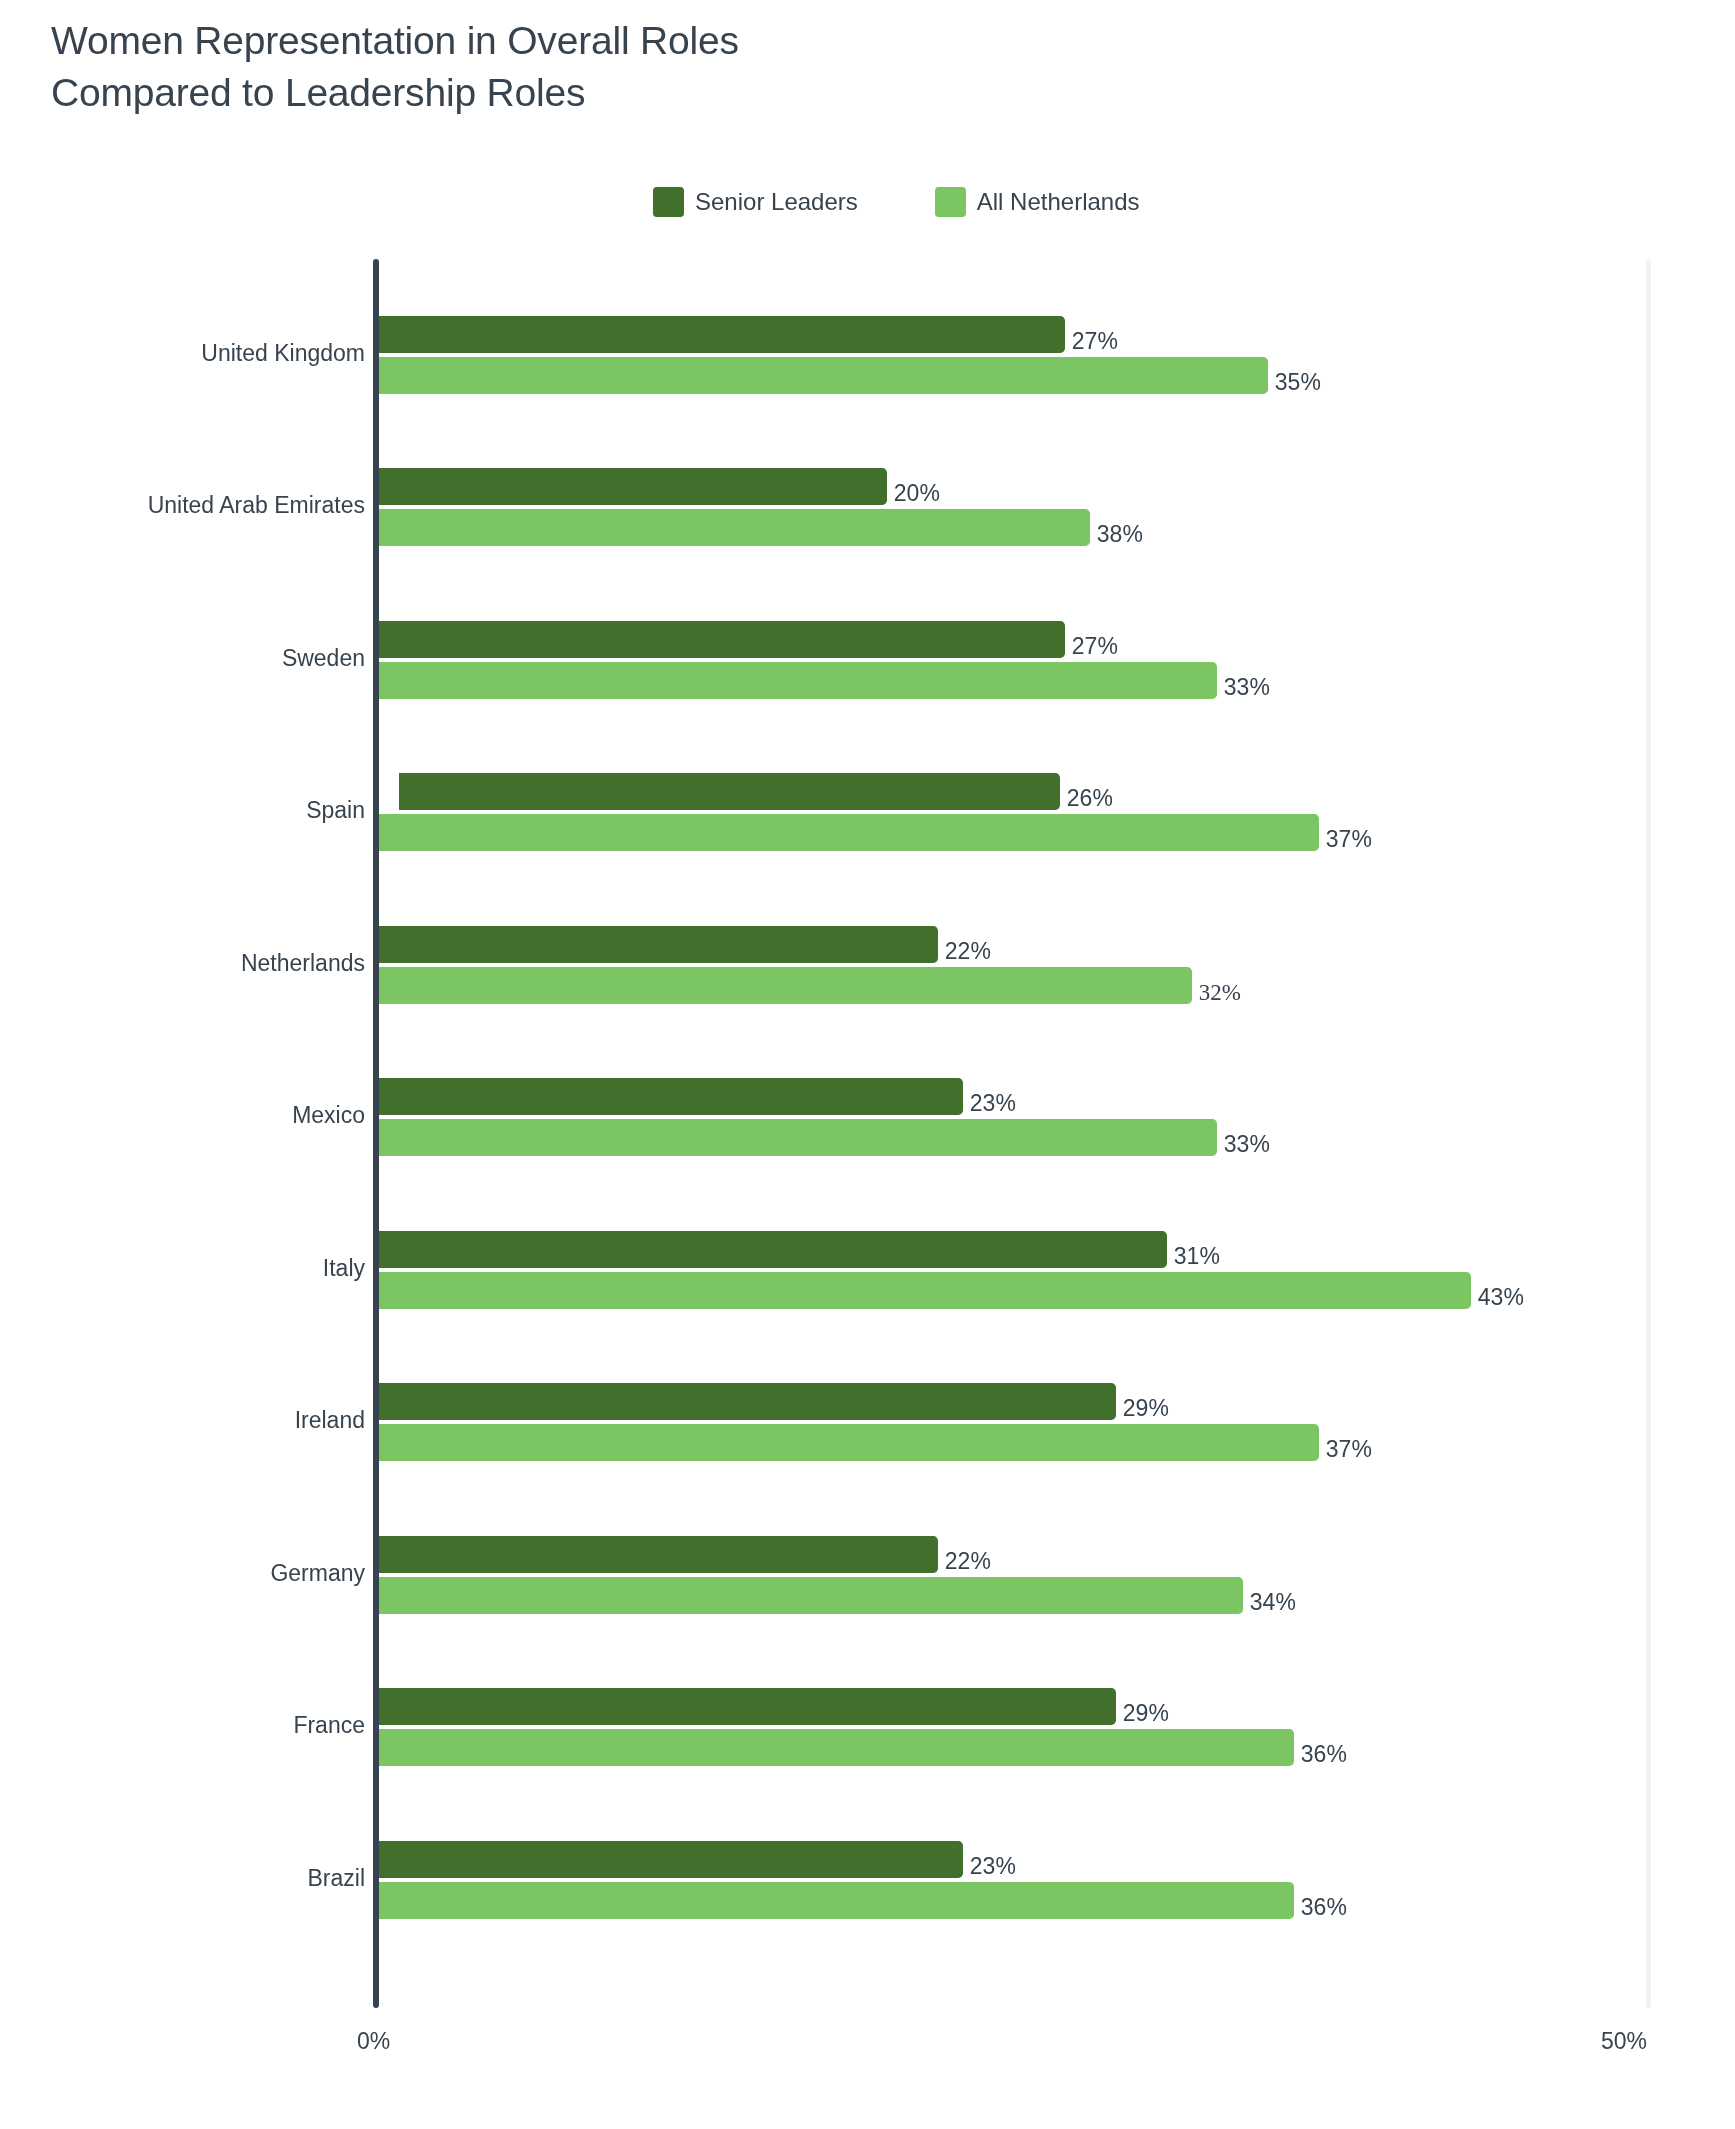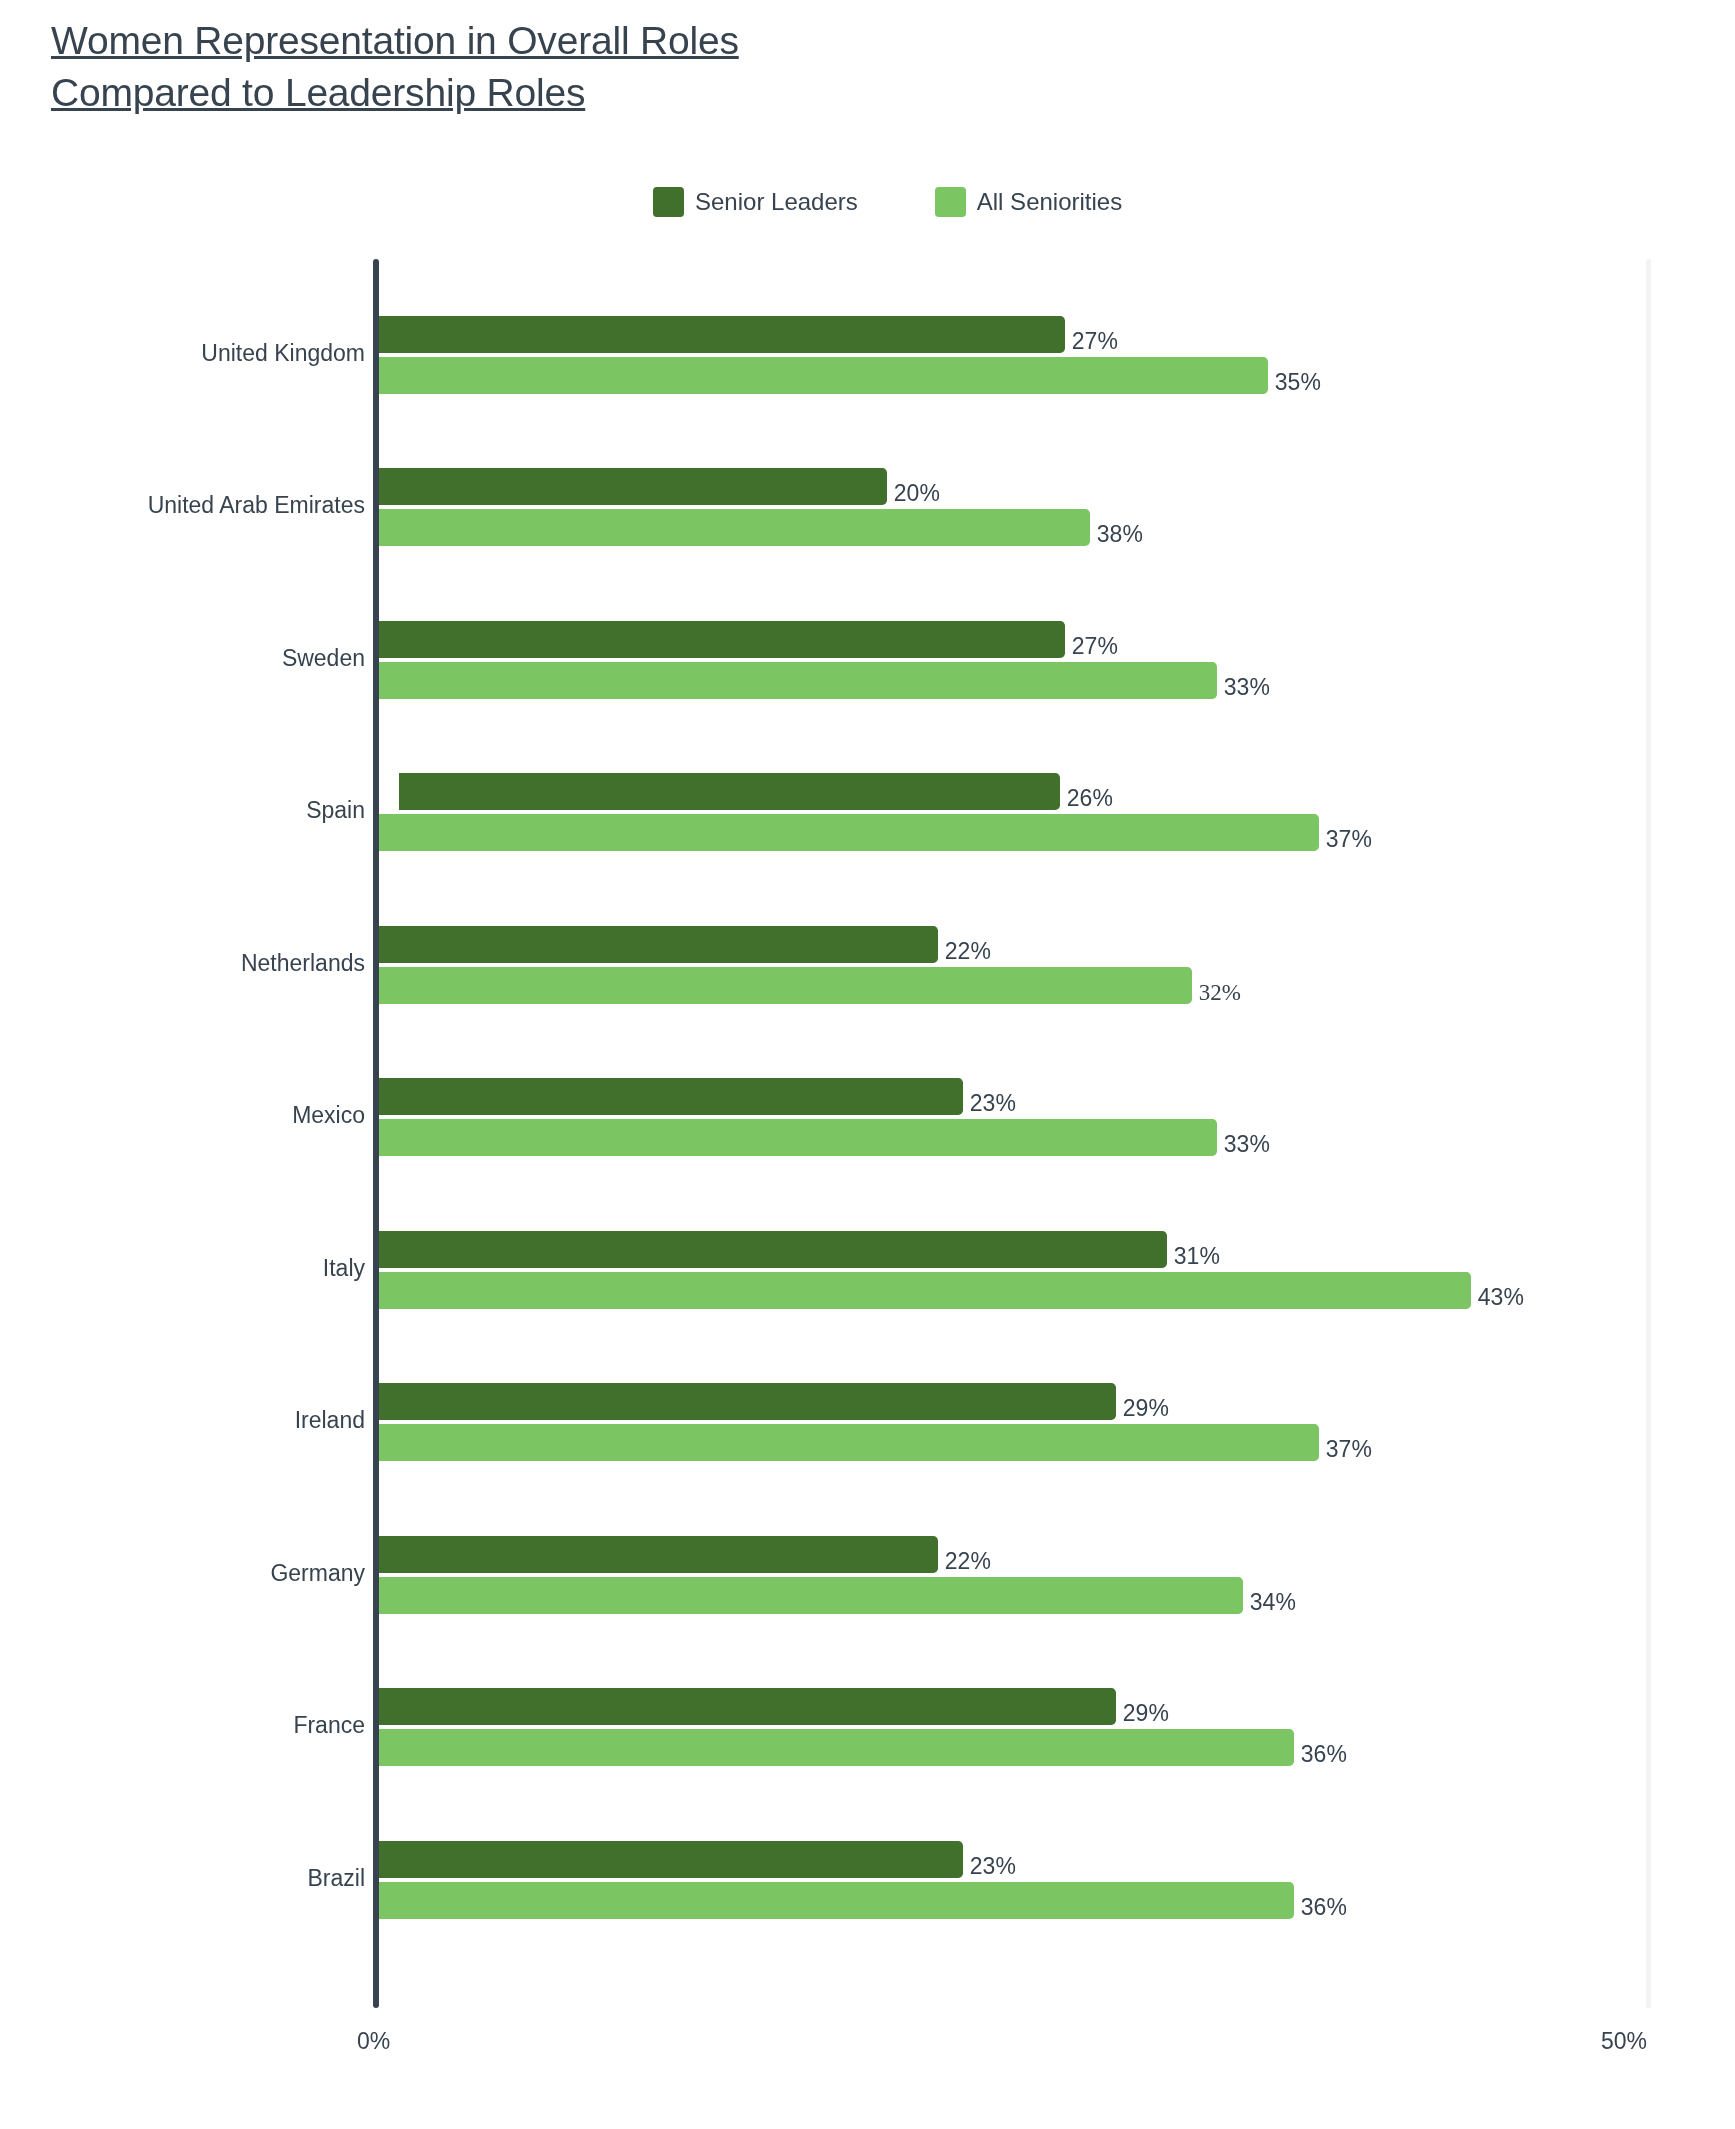--- a/index.html
+++ b/index.html
@@ -21,21 +21,20 @@
     position: absolute;
     left: 51px;
     top: 15.3px;
     width: 1278px;
     font-size: 39px;
     line-height: 1.33;
     font-weight: 400;
     color: #37434F;
     letter-spacing: -0.2px;
     white-space: pre-line;
-    text-decoration: underline;
   }
 
   
   #legend {
     position: absolute;
     left: 605px;
     top: 187px;
     display: flex;
     align-items: center;
     gap: 29px;
@@ -149,21 +148,21 @@
 <div id="title">Women Representation in Overall Roles
 Compared to Leadership Roles</div>
 
 <div id="legend">
   <div class="legend-item">
     <div class="legend-swatch" style="background:#41702C"></div>
     <div class="legend-label">Senior Leaders</div>
   </div>
   <div class="legend-item">
     <div class="legend-swatch" style="background:#7BC563"></div>
-    <div class="legend-label">All Seniorities</div>
+    <div class="legend-label">All Netherlands</div>
   </div>
 </div>
 
 <div id="plot">
   <div id="axis-line"></div>
   <div id="gridline-50"></div>
   <div id="groups-container">
       <div class="group" style="top: 316px;">
         <div class="cat-label" style="top: 24px;">United Kingdom</div>
         <div class="bar-row" style="top: 0px;">

